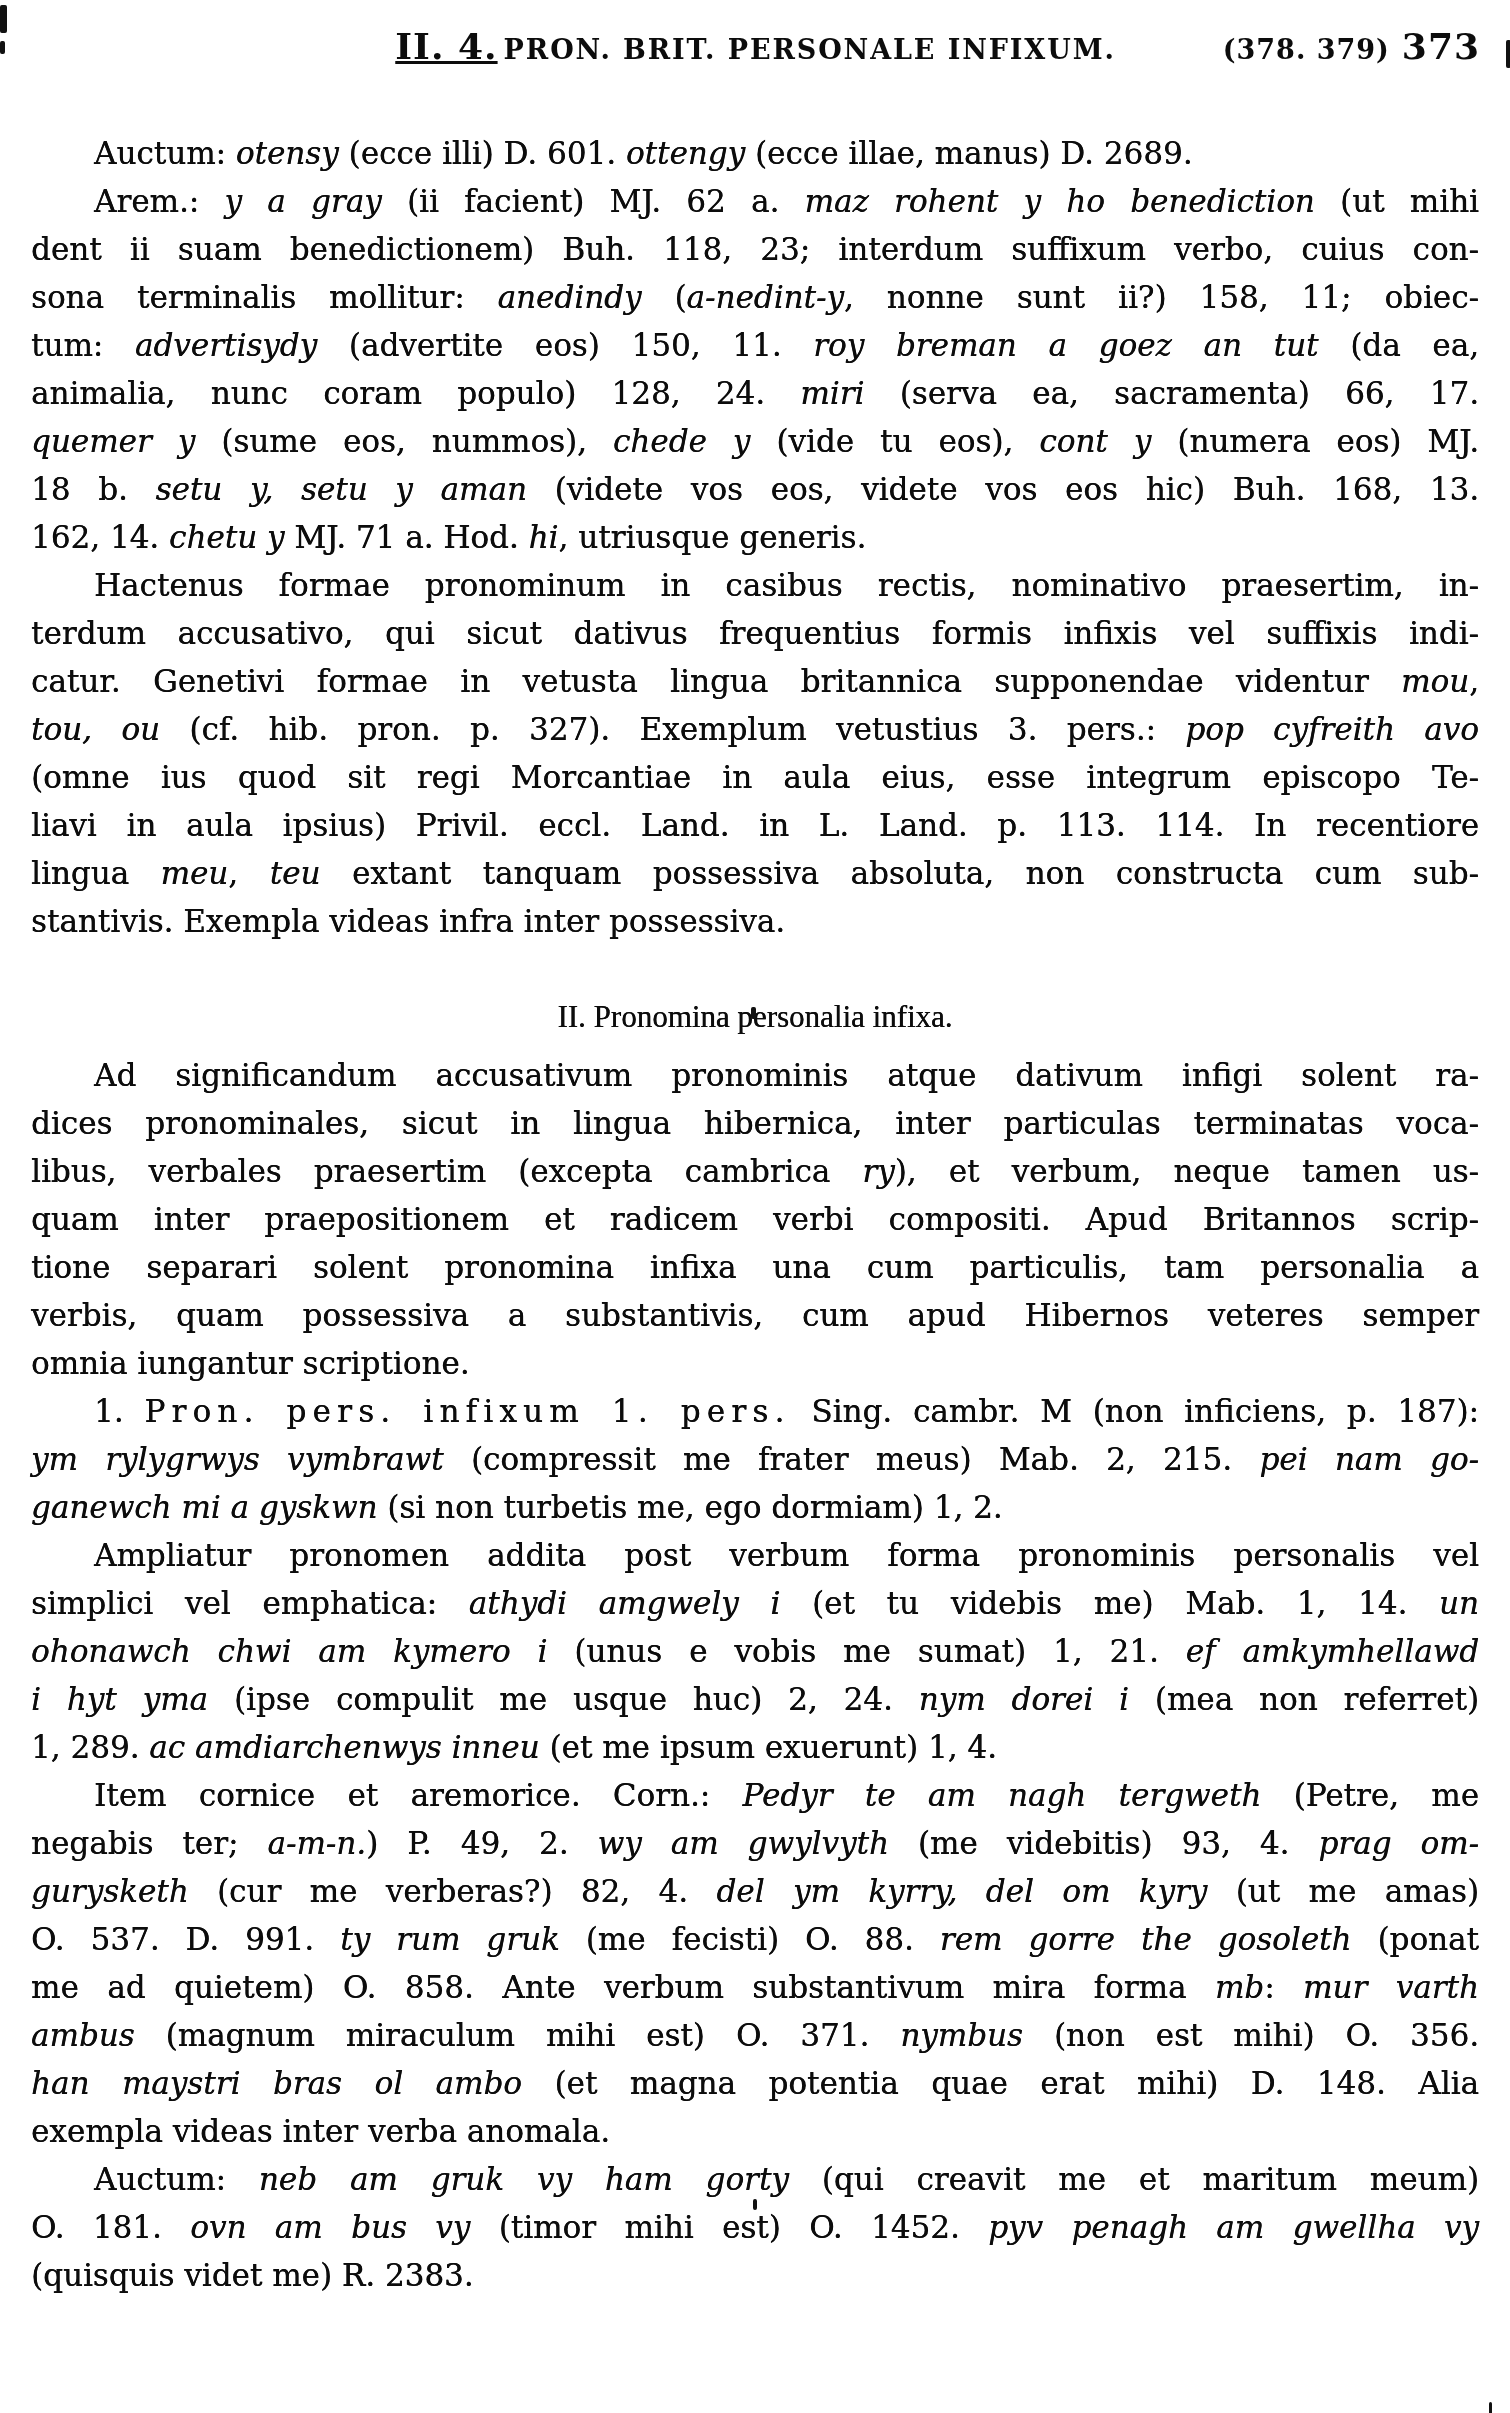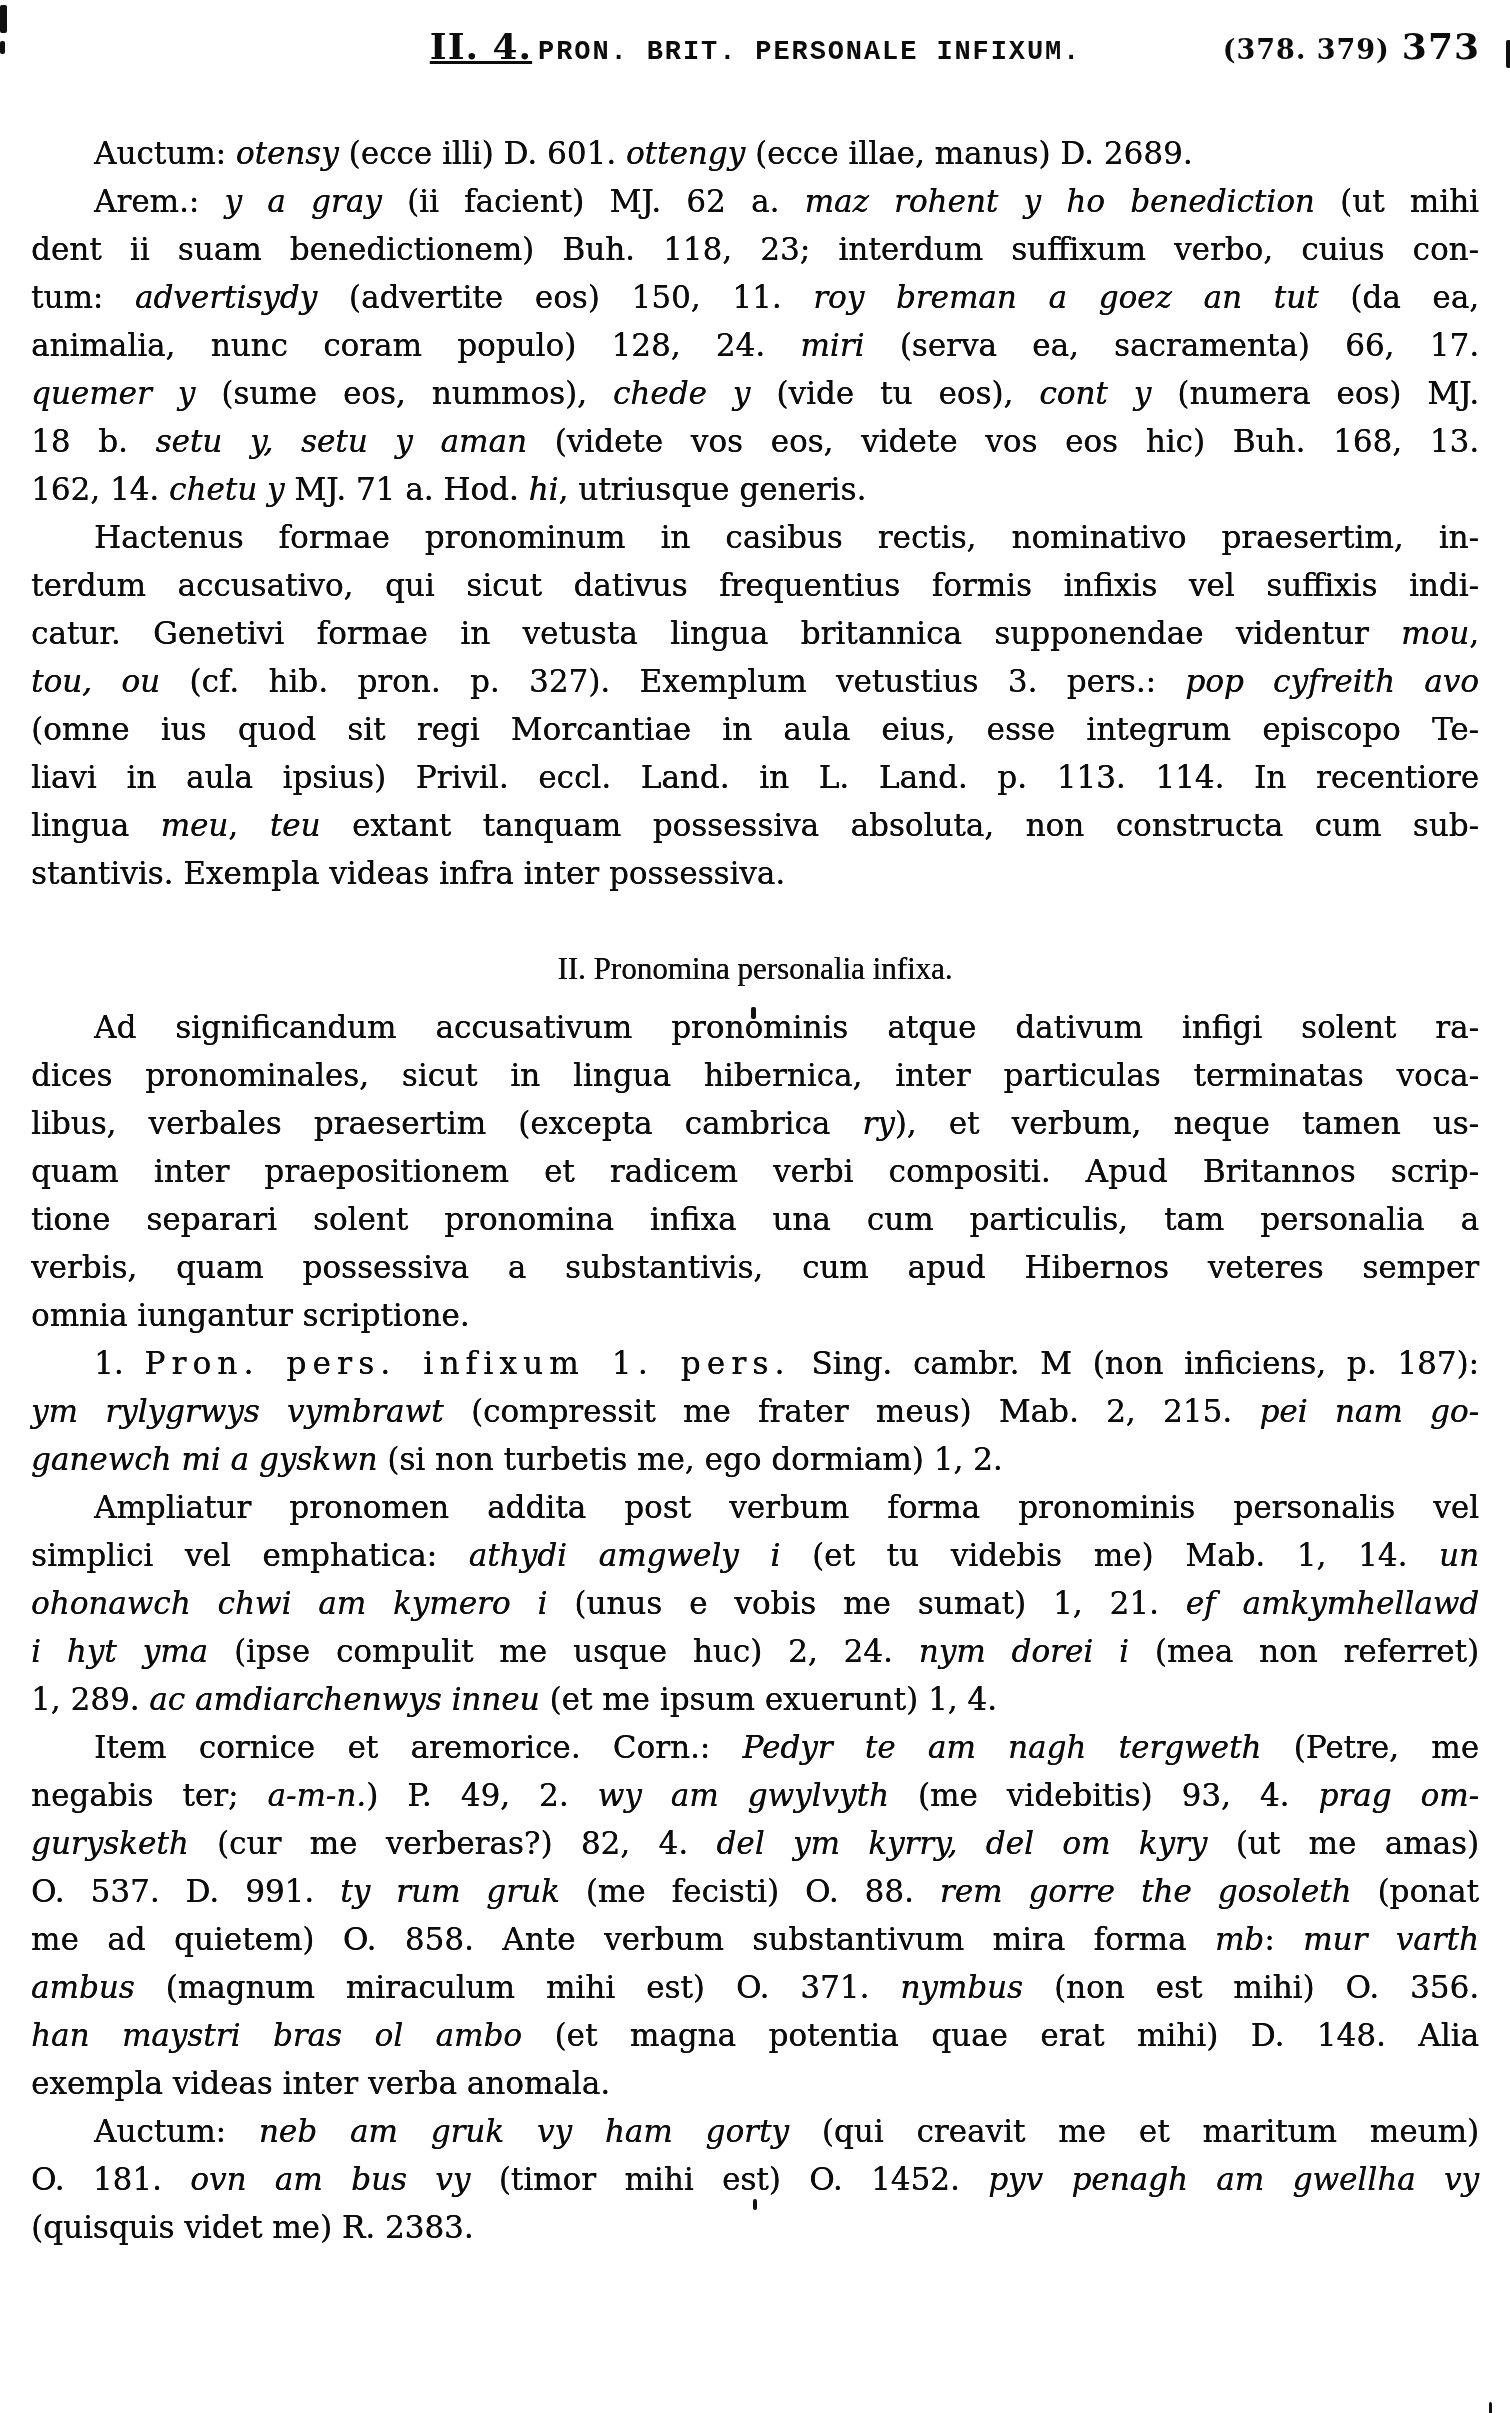--- a/index.html
+++ b/index.html
@@ -16,21 +16,21 @@
   .header {
     position: absolute;
     top: 25px; left: 31px; right: 31px; height: 53px;
     white-space: nowrap;
   }
   .header-center {
     position: absolute; left: 50%; transform: translateX(-50%); top: 0;
     white-space: nowrap;
   }
   .hdr-sec  { font-size: 36px; font-weight: bold; letter-spacing: 1px; text-decoration: underline; }
-  .hdr-title{ font-size: 27px; font-weight: bold; letter-spacing: 1.9px; margin-left: 6px; font-family: Liberation Mono, monospace; }
+  .hdr-title{ font-size: 27px; font-weight: bold; letter-spacing: 1.9px; margin-left: 6px; }
   .header-right { position: absolute; right: 0; top: 0; white-space: nowrap; }
   .hdr-folio { font-size: 27px; font-weight: bold; margin-right: 12px; letter-spacing: 1px; }
   .hdr-num   { font-size: 36px; font-weight: bold; letter-spacing: 1px; }
   
   .text-block {
     position: absolute;
     top: 129px; left: 31px; width: 1448px;
     font-size: 31px;
     line-height: 48px;
     text-shadow: 0.3px 0 currentColor; 
@@ -68,20 +68,21 @@
     </span>
     <span class="header-right">
       <span class="hdr-folio">(378. 379)</span><span class="hdr-num">373</span>
     </span>
   </div>
 
   <div class="text-block">
       <div class="line ind end"><span>Auctum: </span><em>otensy</em><span> (ecce illi) D. 601. </span><em>ottengy</em><span> (ecce illae, manus) D. 2689.</span></div>
       <div class="line ind"><span>Arem.: </span><em>y a gray</em><span> (ii facient) MJ. 62 a. </span><em>maz rohent y ho benediction</em><span> (ut mihi</span></div>
       <div class="line"><span>dent ii suam benedictionem) Buh. 118, 23; interdum suffixum verbo, cuius con-</span></div>
+      <div class="line"><span>sona terminalis mollitur: </span><em>anedindy</em><span> (</span><em>a-nedint-y</em><span>, nonne sunt ii?) 158, 11; obiec-</span></div>
       <div class="line"><span>tum: </span><em>advertisydy</em><span> (advertite eos) 150, 11. </span><em>roy breman a goez an tut</em><span> (da ea,</span></div>
       <div class="line"><span>animalia, nunc coram populo) 128, 24. </span><em>miri</em><span> (serva ea, sacramenta) 66, 17.</span></div>
       <div class="line"><em>quemer y</em><span> (sume eos, nummos), </span><em>chede y</em><span> (vide tu eos), </span><em>cont y</em><span> (numera eos) MJ.</span></div>
       <div class="line"><span>18 b. </span><em>setu y, setu y aman</em><span> (videte vos eos, videte vos eos hic) Buh. 168, 13.</span></div>
       <div class="line end"><span>162, 14. </span><em>chetu y</em><span> MJ. 71 a. Hod. </span><em>hi</em><span>, utriusque generis.</span></div>
       <div class="line ind"><span>Hactenus formae pronominum in casibus rectis, nominativo praesertim, in-</span></div>
       <div class="line"><span>terdum accusativo, qui sicut dativus frequentius formis infixis vel suffixis indi-</span></div>
       <div class="line"><span>catur. Genetivi formae in vetusta lingua britannica supponendae videntur </span><em>mou</em><span>,</span></div>
       <div class="line"><em>tou, ou</em><span> (cf. hib. pron. p. 327). Exemplum vetustius 3. pers.: </span><em>pop cyfreith avo</em></div>
       <div class="line"><span>(omne ius quod sit regi Morcantiae in aula eius, esse integrum episcopo Te-</span></div>

